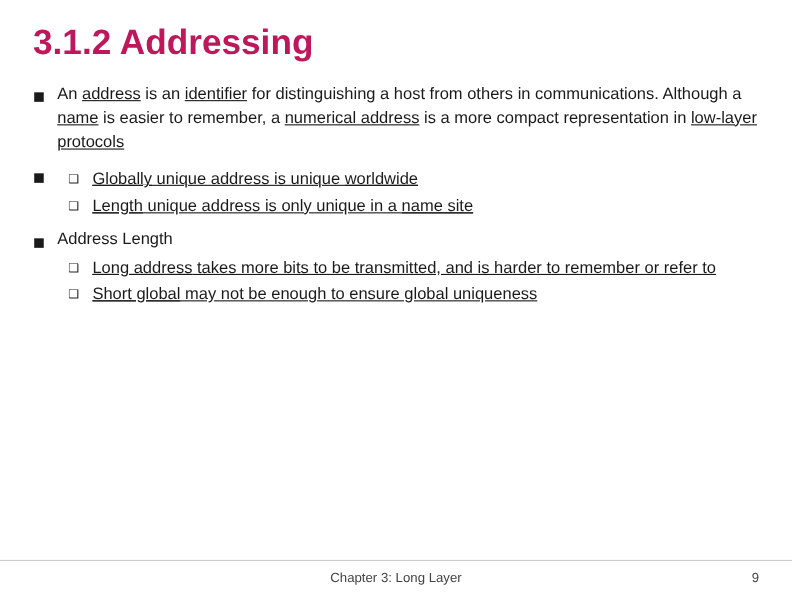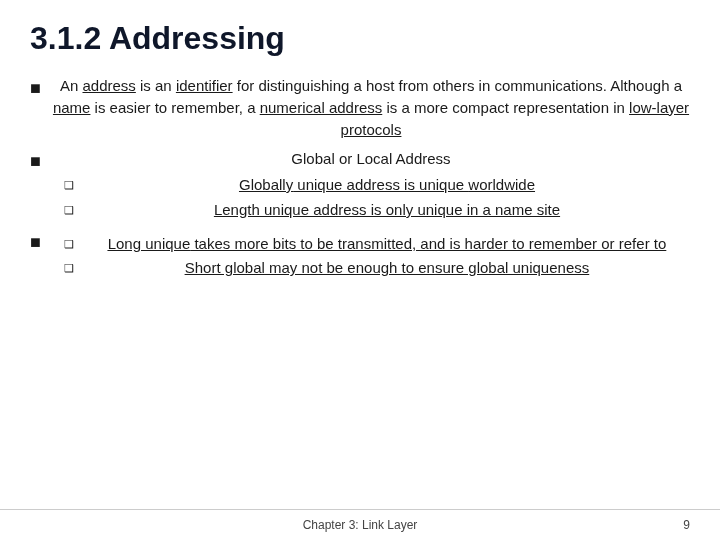--- a/index.html
+++ b/index.html
@@ -24,21 +24,21 @@
       background: #ffffff;
       display: flex;
       flex-direction: column;
       padding: 20px 30px 10px 30px;
       position: relative;
     }
 
     .slide-title {
       font-size: 32px;
       font-weight: bold;
-      color: #0f172a;
+      color: #be185d;
       margin-bottom: 18px;
       border-bottom: none;
     }
 
     .content-area {
       flex: 1;
       display: flex;
       flex-direction: column;
       gap: 8px;
       font-size: 15px;
@@ -54,21 +54,20 @@
 
     .bullet-dot {
       min-width: 14px;
       margin-top: 2px;
       font-size: 18px;
       line-height: 1.3;
     }
 
     .bullet-text {
       flex: 1;
-      text-align: center;
     }
 
     .sub-bullets {
       margin-top: 4px;
       display: flex;
       flex-direction: column;
       gap: 3px;
     }
 
     .sub-bullet-item {
@@ -130,57 +129,57 @@
     <div class="bullet-item">
       <span class="bullet-dot">■</span>
       <span class="bullet-text">
         An <u>address</u> is an <u>identifier</u> for distinguishing a host from others in communications. Although a <u>name</u> is easier to remember, a <u>numerical address</u> is a more compact representation in <u>low-layer protocols</u>
       </span>
     </div>
 
     <div class="bullet-item">
       <span class="bullet-dot">■</span>
       <div class="bullet-text">
-        <span>Global or Local Address</span>
         <div class="sub-bullets">
           <div class="sub-bullet-item">
             <span class="sub-bullet-dot">❑</span>
             <span class="sub-bullet-text">
               <u>Globally</u> unique address is unique <u>worldwide</u>
             </span>
           </div>
           <div class="sub-bullet-item">
             <span class="sub-bullet-dot">❑</span>
             <span class="sub-bullet-text">
               <u>Length</u> unique address is only unique in a <u>name site</u>
             </span>
           </div>
         </div>
       </div>
     </div>
 
     <div class="bullet-item">
       <span class="bullet-dot">■</span>
       <div class="bullet-text">
+        <span>Address Length</span>
         <div class="sub-bullets">
           <div class="sub-bullet-item">
             <span class="sub-bullet-dot">❑</span>
             <span class="sub-bullet-text">
-              <u>Long unique</u> takes more bits to be transmitted, and is harder to remember or refer to
+              <u>Long address</u> takes more bits to be transmitted, and is harder to remember or refer to
             </span>
           </div>
           <div class="sub-bullet-item">
             <span class="sub-bullet-dot">❑</span>
             <span class="sub-bullet-text">
               <u>Short global</u> may not be enough to ensure global uniqueness
             </span>
           </div>
         </div>
       </div>
     </div>
 
   </div>
 
   <div class="footer">
-    <span class="footer-text">Chapter 3: Link Layer</span>
+    <span class="footer-text">Chapter 3: Long Layer</span>
     <span class="footer-page">9</span>
   </div>
 </div>
 
 </body></html>

